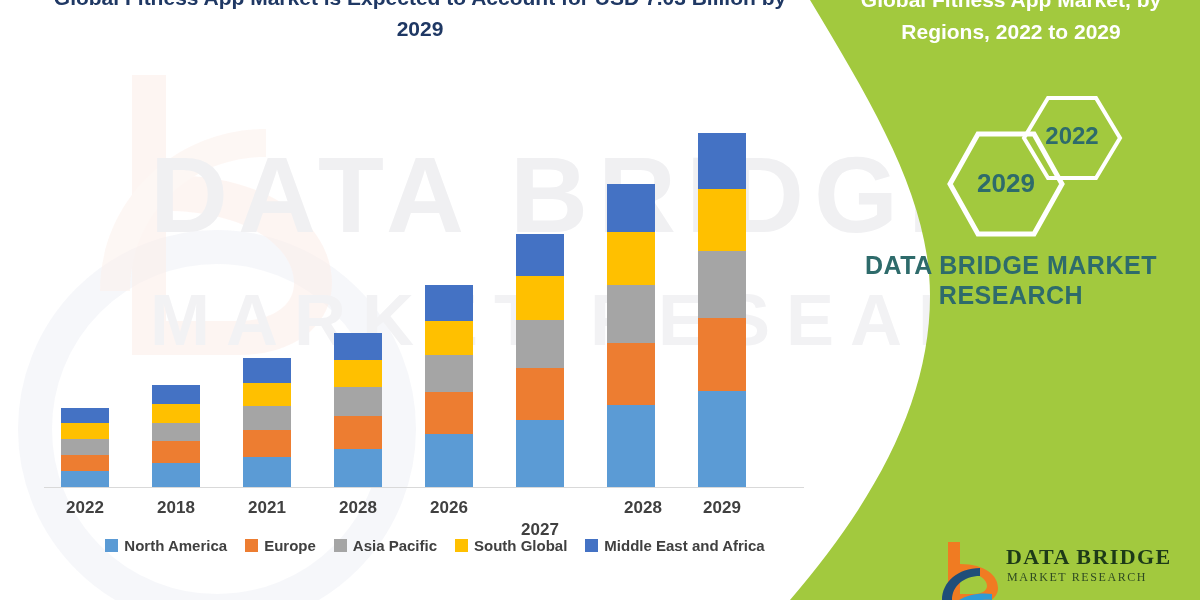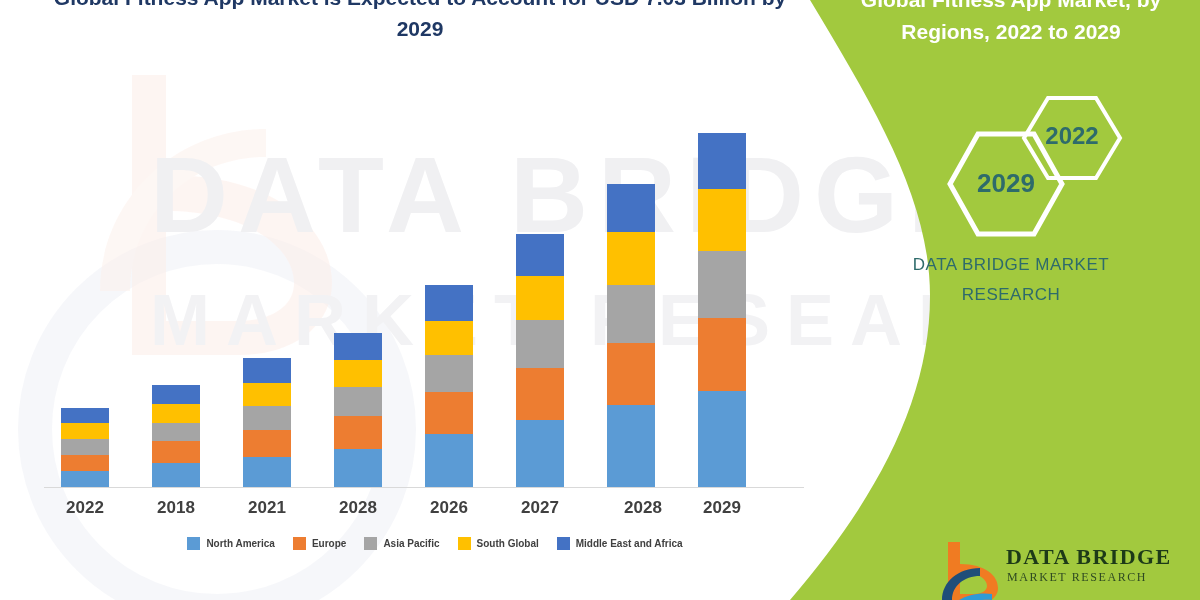--- a/index.html
+++ b/index.html
@@ -42,21 +42,21 @@
     position:absolute;right:14px;top:-16px;width:350px;
     text-align:center;color:#ffffff;font-size:21px;font-weight:bold;
     line-height:32px;
   }
   .hex-wrap{position:absolute;right:0;top:92px;width:420px;height:150px;}
   .hex-label{
     position:absolute;color:#2e6b6b;font-weight:bold;text-align:center;
   }
   .brand-line{
     position:absolute;right:14px;top:250px;width:350px;text-align:center;
-    color:#2e6b6b;font-size:17px;font-weight:normal;line-height:30px;
+    color:#2e6b6b;font-size:25px;font-weight:bold;line-height:30px;
     letter-spacing:.5px;
   }
 
   
   .logo{position:absolute;right:16px;bottom:-10px;width:250px;height:72px;}
   .logo-text{
     position:absolute;left:72px;top:6px;color:#1d3a18;
     font-size:22px;font-weight:bold;letter-spacing:1.4px;
     font-family:"Liberation Serif", serif;
   }
@@ -87,21 +87,21 @@
   .xlab{
     position:absolute;width:90px;text-align:center;
     color:#404040;font-size:17px;font-weight:bold;
   }
   .legend{
     position:absolute;left:40px;top:537px;width:790px;
     display:flex;justify-content:center;align-items:center;gap:18px;
   }
   .legend-item{display:flex;align-items:center;gap:6px;}
   .swatch{width:13px;height:13px;display:inline-block;}
-  .legend-label{color:#404040;font-size:10px;font-weight:bold;white-space:nowrap;}
+  .legend-label{color:#404040;font-size:15px;font-weight:bold;white-space:nowrap;}
 </style>
 </head>
 <body>
 
 <div id="stage">
 
   <div class="wm-circle"></div>
 
   <svg class="wm-logo" viewBox="0 0 330 330">
     <path d="M62 20 L62 300 L96 300 L96 20 Z" fill="#fdeee9"></path>
@@ -214,21 +214,21 @@
         <div class="seg" style="background: rgb(91, 155, 213); height: 96px;"></div>
       </div>
     </div>
 
   <div class="xlabels">
       <div class="xlab" style="left: 0px;">2022</div>
       <div class="xlab" style="left: 91px;">2018</div>
       <div class="xlab" style="left: 182px;">2021</div>
       <div class="xlab" style="left: 273px;">2028</div>
       <div class="xlab" style="left: 364px;">2026</div>
-      <div class="xlab" style="left: 455px;">2027</div>
+      <div class="xlab" style="left: 455px; margin-top: 22px;">2027</div>
       <div class="xlab" style="left: 558px;">2028</div>
       <div class="xlab" style="left: 637px;">2029</div>
     </div>
 
   <div class="legend">
       <div class="legend-item">
         <span class="swatch" style="background: rgb(91, 155, 213);"></span>
         <span class="legend-label">North America</span>
       </div>
       <div class="legend-item">

